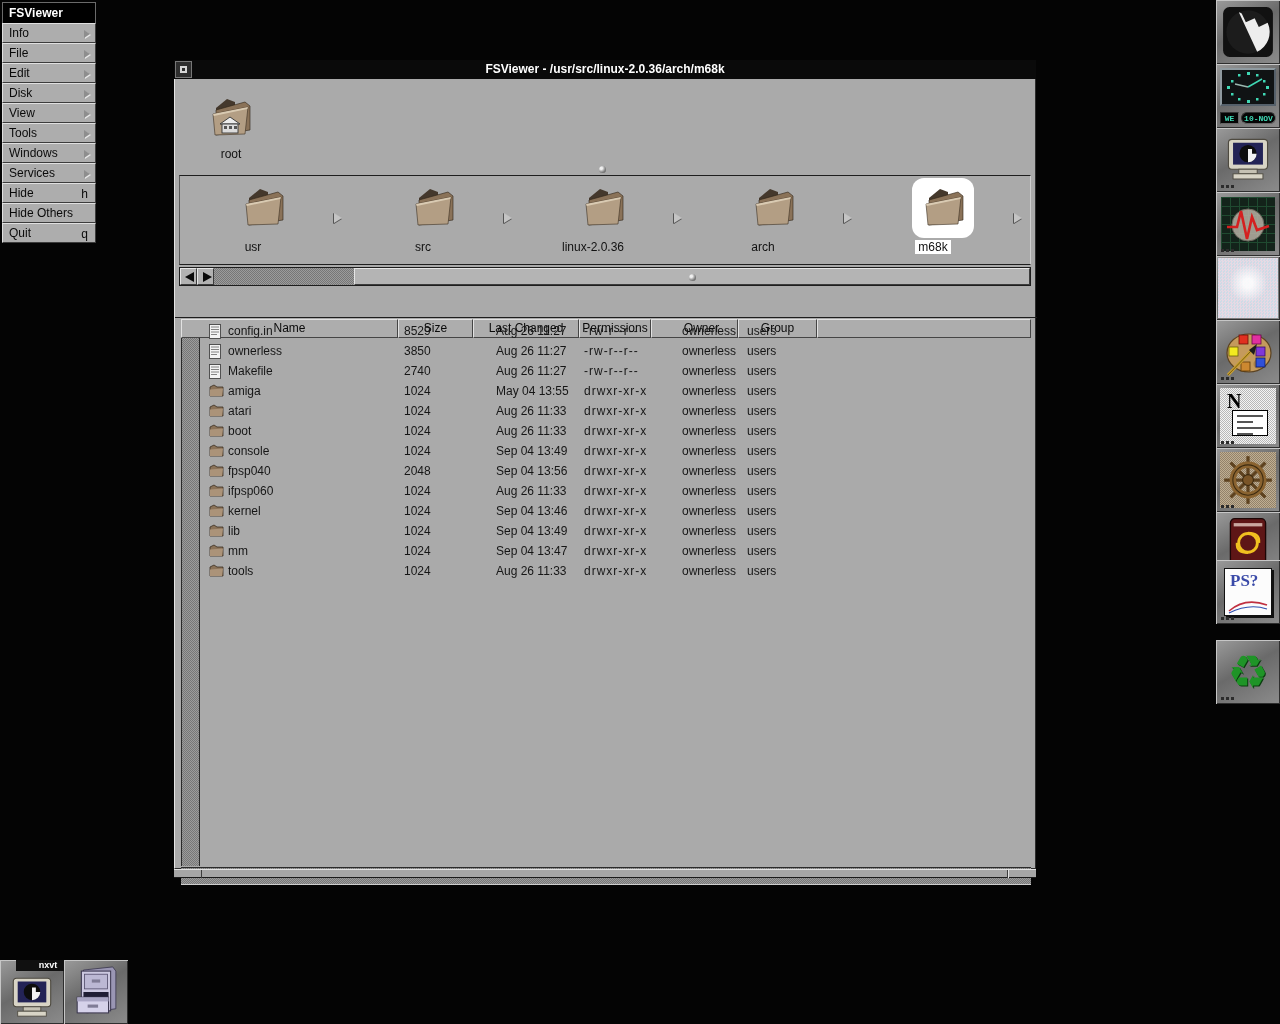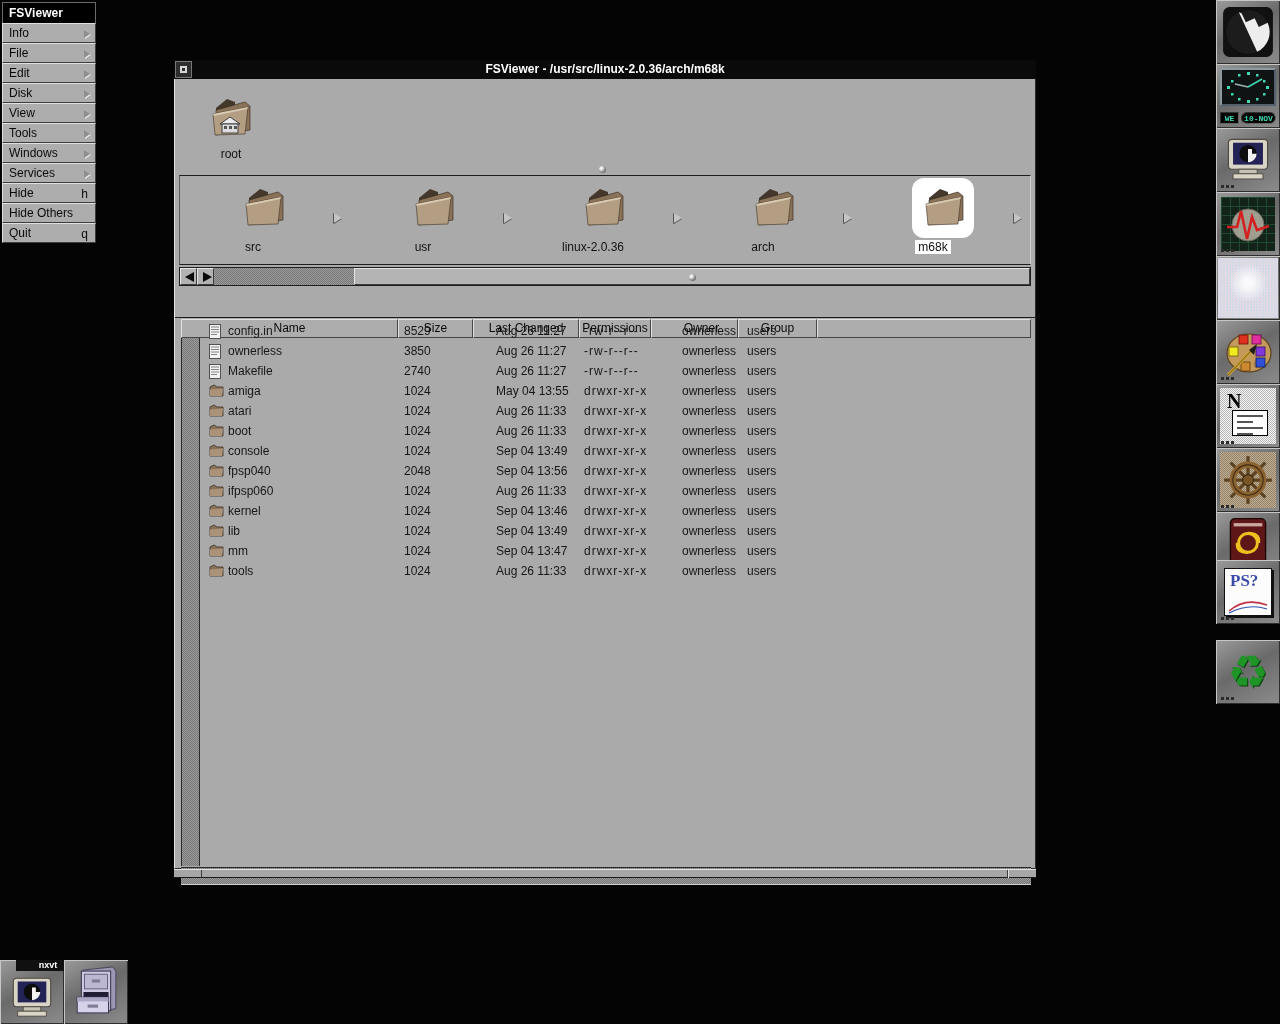--- a/index.html
+++ b/index.html
@@ -267,33 +267,33 @@
       <div id="browser" class="abs">
 
           <div class="bcol normal">
 
             <svg class="bicon" width="48" height="48" viewBox="0 0 48 48">
               <polygon points="9,15 20,6 28,9 28,14 9,21" fill="#44382c"></polygon>
               <polygon points="9,17 38,9 43,13 43,37 9,42" fill="#8a7258" stroke="#2e2418" stroke-width="0.6"></polygon>
               <polygon points="6,21 41,14 38,41 8,42" fill="#b39e84" stroke="#3a2f22" stroke-width="0.6"></polygon>
               <polygon points="6,21 41,14 40.3,16 6.8,23" fill="#d9cab2"></polygon>
             </svg>
-            <div class="blabel"><span>src</span></div>
+            <div class="blabel"><span>usr</span></div>
             <div class="col-arrow"></div>
           </div>
 
           <div class="bcol normal">
 
             <svg class="bicon" width="48" height="48" viewBox="0 0 48 48">
               <polygon points="9,15 20,6 28,9 28,14 9,21" fill="#44382c"></polygon>
               <polygon points="9,17 38,9 43,13 43,37 9,42" fill="#8a7258" stroke="#2e2418" stroke-width="0.6"></polygon>
               <polygon points="6,21 41,14 38,41 8,42" fill="#b39e84" stroke="#3a2f22" stroke-width="0.6"></polygon>
               <polygon points="6,21 41,14 40.3,16 6.8,23" fill="#d9cab2"></polygon>
             </svg>
-            <div class="blabel"><span>usr</span></div>
+            <div class="blabel"><span>src</span></div>
             <div class="col-arrow"></div>
           </div>
 
           <div class="bcol normal">
 
             <svg class="bicon" width="48" height="48" viewBox="0 0 48 48">
               <polygon points="9,15 20,6 28,9 28,14 9,21" fill="#44382c"></polygon>
               <polygon points="9,17 38,9 43,13 43,37 9,42" fill="#8a7258" stroke="#2e2418" stroke-width="0.6"></polygon>
               <polygon points="6,21 41,14 38,41 8,42" fill="#b39e84" stroke="#3a2f22" stroke-width="0.6"></polygon>
               <polygon points="6,21 41,14 40.3,16 6.8,23" fill="#d9cab2"></polygon>

